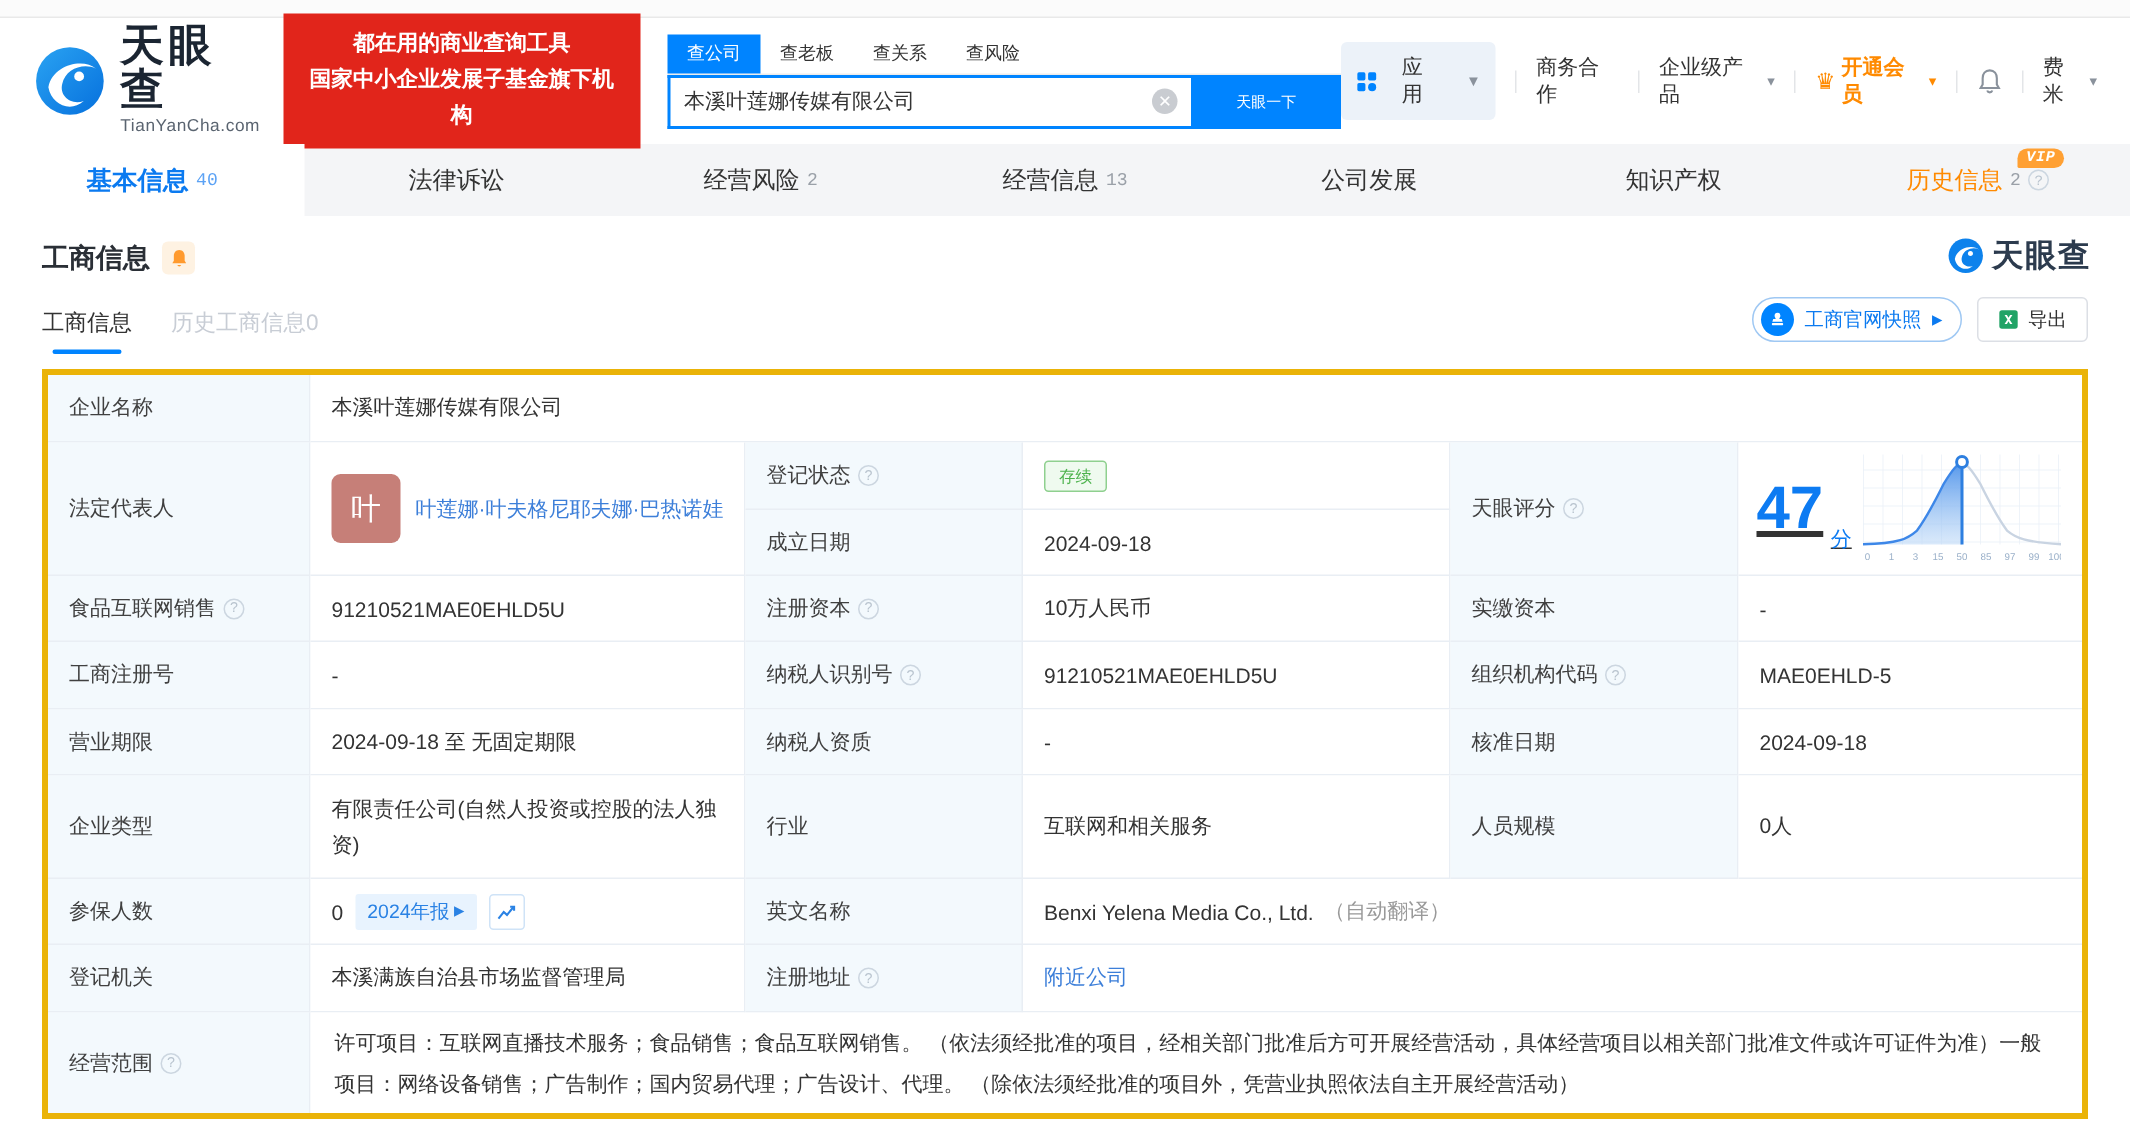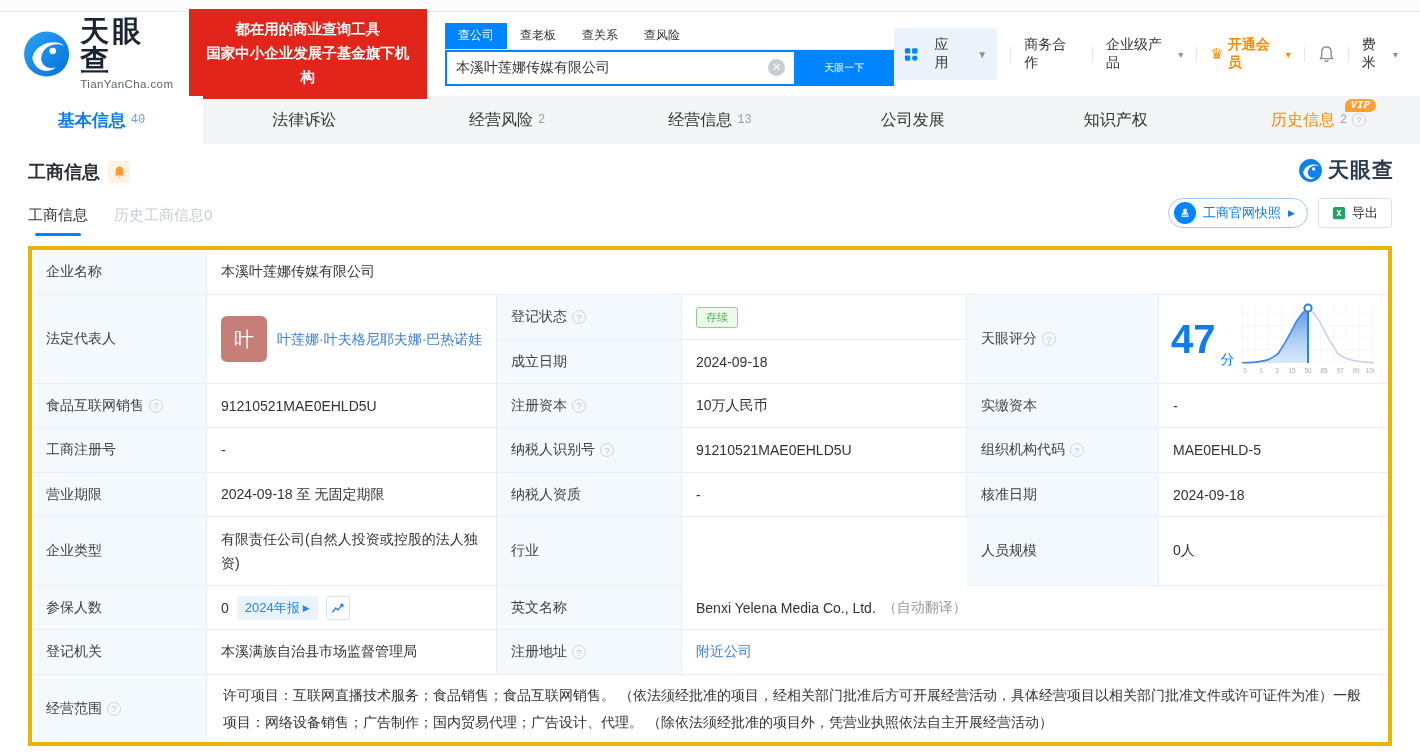--- a/index.html
+++ b/index.html
@@ -94,21 +94,21 @@
   .val { background:#fff; color:#333; }
   .br0 { border-right:none; }
   .bb0 { border-bottom:none; }
   .blue-link { color:#3d7fd9; cursor:pointer; }
   .status-badge { display:inline-block; padding:2px 9px; font-size:11px; color:#4db34d;
     background:#effaef; border:1px solid #8fd08f; border-radius:3px; }
   .avatar { width:46px; height:46px; border-radius:6px; background:#c67f78; color:#fff;
     font-size:20px; display:flex; align-items:center; justify-content:center;
     flex:none; cursor:pointer; }
   .rep-name { line-height:1.5; }
-  .score-cell { padding:4px 6px 4px 12px; }
+  .score-cell { padding:4px 6px 4px 12px;text-decoration:underline; }
   .score-num { font-size:40px; font-weight:bold; color:#0d7bf2; line-height:1; }
   .score-unit { font-size:14px; color:#0d7bf2; align-self:flex-end; margin:0 2px 10px 0; }
   .pill-report { background:#e8f3fe; color:#2a82e4; font-size:13px; padding:3px 8px;
     border-radius:2px; display:inline-flex; align-items:center; gap:3px; cursor:pointer; }
   .trend-box { width:24px; height:24px; border:1px solid #cfe3f7; border-radius:3px;
     display:flex; align-items:center; justify-content:center; cursor:pointer; }
   .note-gray { color:#999; }
   .vcenter2 { align-items:center; }
   .scope-val { display:block; line-height:1.9; padding:11px 16px; }
 </style>
@@ -356,20 +356,21 @@
   <div class="cell lbl" style="grid-area:6/1/7/2">营业期限</div>
   <div class="cell val" style="grid-area:6/2/7/3">2024-09-18 至 无固定期限</div>
   <div class="cell lbl" style="grid-area:6/3/7/4">纳税人资质</div>
   <div class="cell val" style="grid-area:6/4/7/5">-</div>
   <div class="cell lbl" style="grid-area:6/5/7/6">核准日期</div>
   <div class="cell val br0" style="grid-area:6/6/7/7">2024-09-18</div>
 
   <div class="cell lbl" style="grid-area:7/1/8/2">企业类型</div>
   <div class="cell val vcenter2" style="grid-area:7/2/8/3; line-height:1.75;">有限责任公司(自然人投资或控股的法人独资)</div>
   <div class="cell lbl" style="grid-area:7/3/8/4">行业</div>
+  <div class="cell val" style="grid-area:7/4/8/5">互联网和相关服务</div>
   <div class="cell lbl" style="grid-area:7/5/8/6">人员规模</div>
   <div class="cell val br0" style="grid-area:7/6/8/7">0人</div>
 
   <div class="cell lbl" style="grid-area:8/1/9/2">参保人数</div>
   <div class="cell val" style="grid-area:8/2/9/3; gap:8px;">
     <span>0</span>
     <span class="pill-report">
       <span>2024年报</span>
       <span class="tri-r">▶</span>
     </span>

